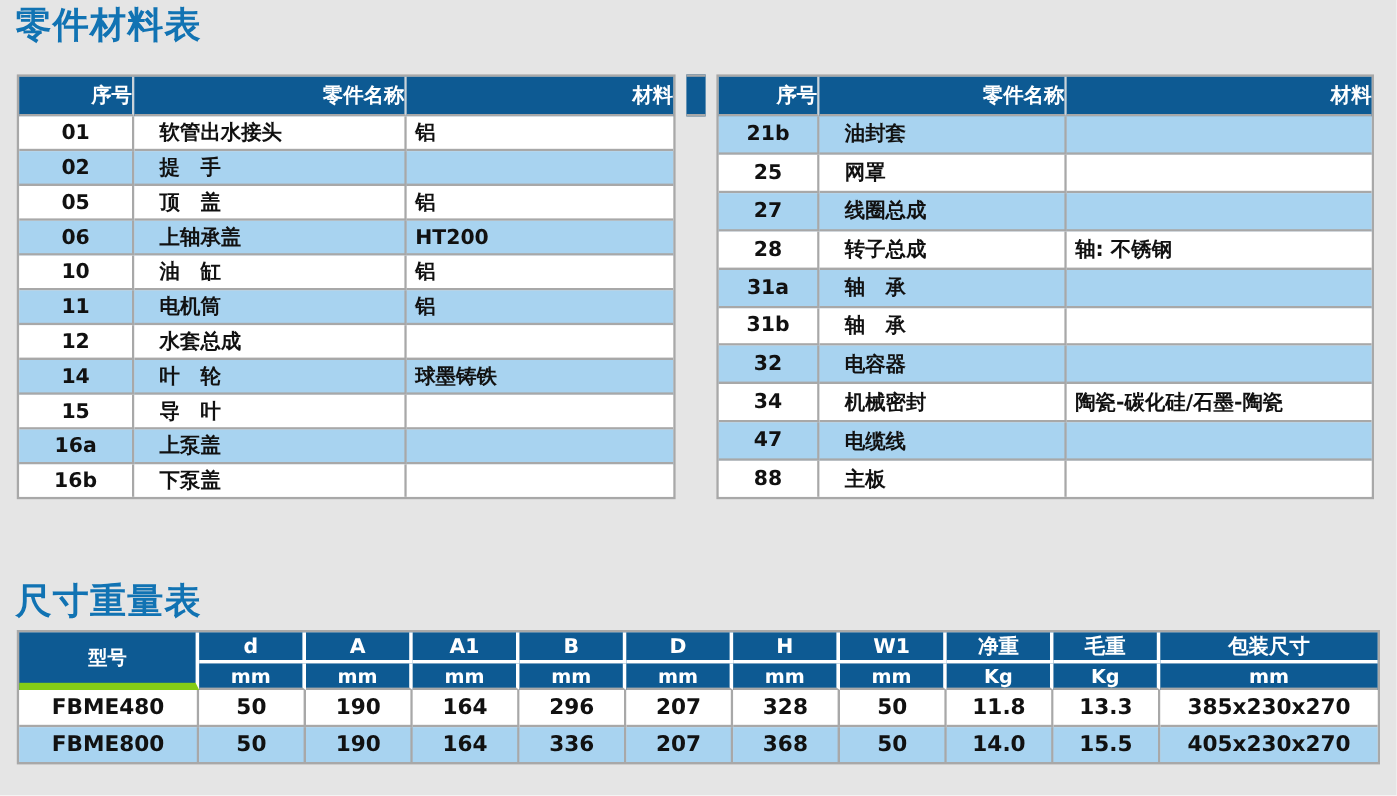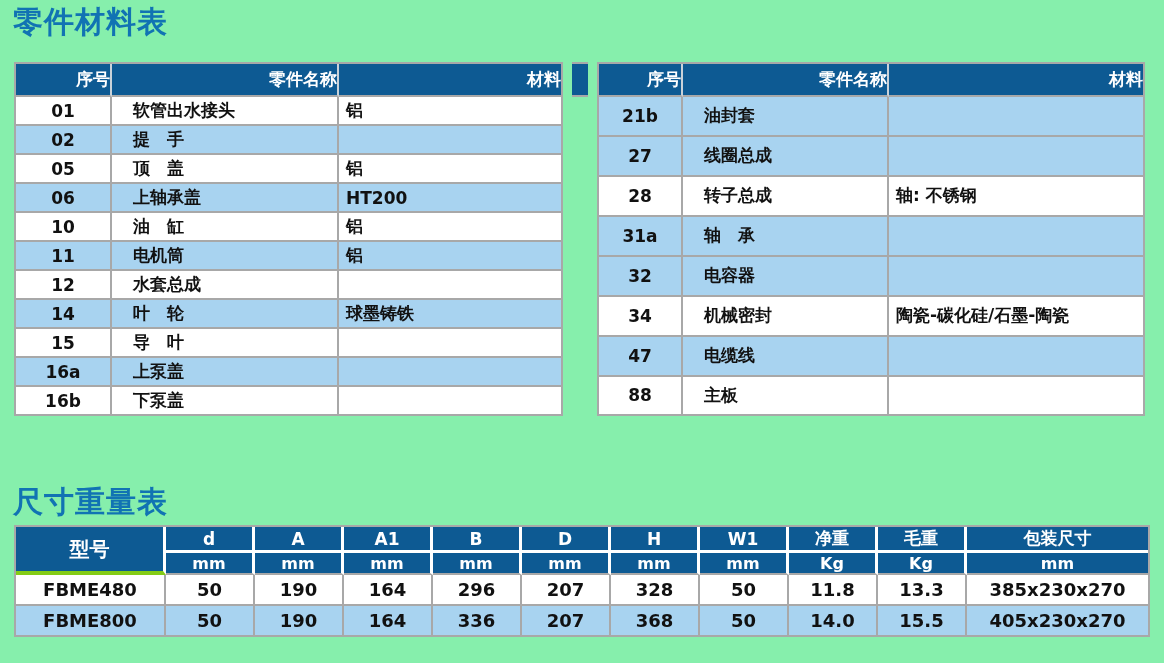--- a/index.html
+++ b/index.html
@@ -1,21 +1,21 @@
 <!DOCTYPE html>
 <html><head>
 <meta charset="utf-8">
 <style>
   html,body{margin:0;padding:0;background:#ffffff;}
   body{
     width:1164px;height:663px;
     font-family:"DejaVu Sans","Liberation Sans",sans-serif;
     -webkit-font-smoothing:antialiased;
   }
-  .page{position:relative;width:1164px;height:663px;overflow:hidden;background:#86efac;}
+  .page{position:relative;width:1164px;height:663px;overflow:hidden;background:#e5e5e5;}
 
   .section-title{
     position:absolute;left:13px;margin:0;
     color:#1173b3;font-size:30px;font-weight:bold;letter-spacing:1px;
     line-height:1.2;
   }
   .title1{top:4px;}
   .title2{top:484px;}
 
   
@@ -53,21 +53,21 @@
 
   
   .t2{position:absolute;top:525px;left:14px;width:1136px;border:2px solid #a8a8a8;}
   .t2 th{
     background:#0d5a93;color:#ffffff;font-weight:bold;padding:0;text-align:center;
   }
   .t2 th.lab{font-size:17px;height:22px;border-right:3px solid #ffffff;border-bottom:3px solid #ffffff;}
   .t2 th.lab:last-child{border-right:none;}
   .t2 th.unit{font-size:16px;height:20px;border-right:3px solid #ffffff;border-bottom:2px solid #a8a8a8;}
   .t2 th.unit:last-child{border-right:none;}
-  .t2 th.model{font-size:20px;border-right:3px solid #ffffff;border-bottom:4px solid #84cc16;}
+  .t2 th.model{font-size:16px;border-right:3px solid #ffffff;border-bottom:6px solid #84cc16;}
   .t2 td{
     background:#ffffff;color:#111111;font-size:18px;font-weight:bold;
     height:29px;padding:0;text-align:center;vertical-align:middle;
     border-right:2px solid #a8a8a8;border-bottom:2px solid #a8a8a8;white-space:nowrap;
   }
   .t2 td:last-child{border-right:none;margin-top:13px;}
   .t2 tr:last-child td{border-bottom:none;}
   .t2 tr.stripe td{background:#a8d3f0;}
 </style>
 </head>
@@ -166,32 +166,42 @@
           <th>零件名称</th>
           <th>材料</th>
         </tr>
       </thead>
       <tbody id="right-body">
           <tr class="stripe">
             <td class="c-no">21b</td>
             <td class="c-name">油封套</td>
             <td class="c-mat"></td>
           </tr>
+          <tr>
+            <td class="c-no">25</td>
+            <td class="c-name">网罩</td>
+            <td class="c-mat"></td>
+          </tr>
           <tr class="stripe">
             <td class="c-no">27</td>
             <td class="c-name">线圈总成</td>
             <td class="c-mat"></td>
           </tr>
           <tr>
             <td class="c-no">28</td>
             <td class="c-name">转子总成</td>
             <td class="c-mat">轴: 不锈钢</td>
           </tr>
           <tr class="stripe">
             <td class="c-no">31a</td>
+            <td class="c-name">轴　承</td>
+            <td class="c-mat"></td>
+          </tr>
+          <tr>
+            <td class="c-no">31b</td>
             <td class="c-name">轴　承</td>
             <td class="c-mat"></td>
           </tr>
           <tr class="stripe">
             <td class="c-no">32</td>
             <td class="c-name">电容器</td>
             <td class="c-mat"></td>
           </tr>
           <tr>
             <td class="c-no">34</td>

